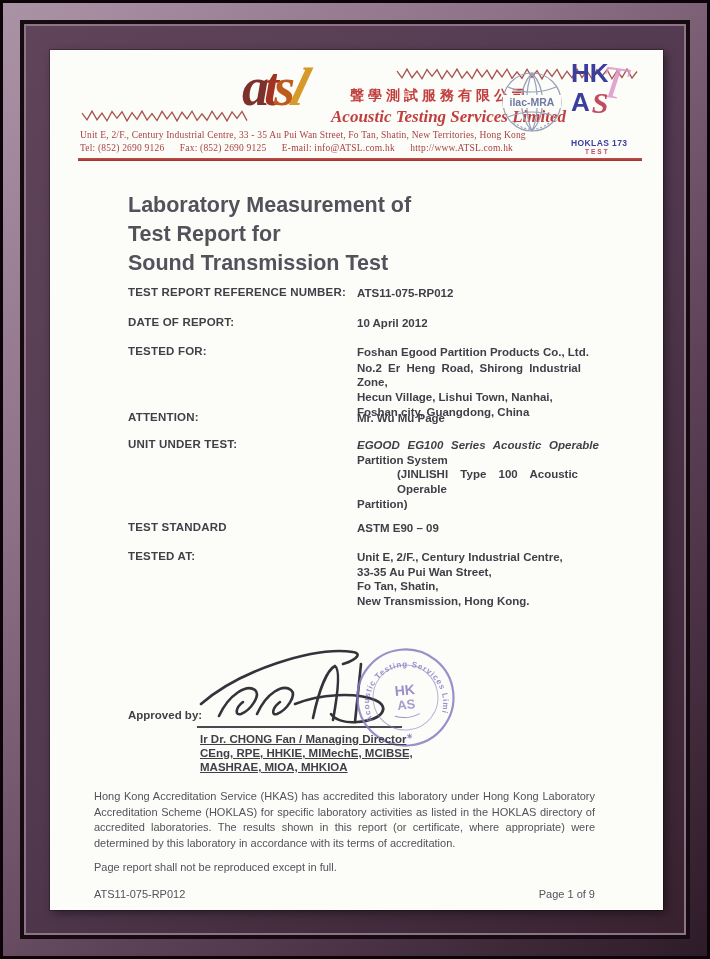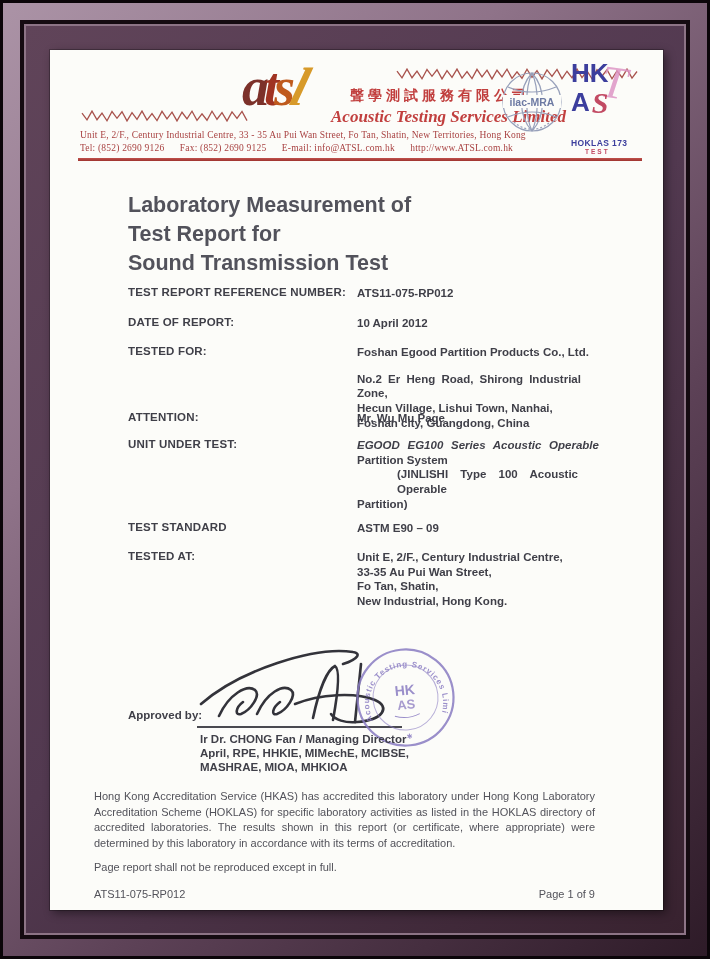--- a/index.html
+++ b/index.html
@@ -40,27 +40,27 @@
                color:#de97c6;transform:rotate(8deg);opacity:.85;z-index:0;}
   .hkas .hoklas{margin-top:20px;font:800 8.5px "Liberation Sans",sans-serif;color:#3c3e9d;
                 letter-spacing:.4px;white-space:nowrap;}
   .hkas .test{font:700 6.5px "Liberation Sans",sans-serif;color:#c24a63;letter-spacing:2px;margin-left:14px;}
   
   .title{left:78px;top:141px;font:700 21.5px "Liberation Sans",sans-serif;color:#52525b;line-height:29px;}
   
   .row{position:absolute;left:78px;display:flex;width:484px;}
   .flabel{width:229px;flex:none;font:700 11.5px "Liberation Sans",sans-serif;letter-spacing:.2px;}
   .fvalue{width:252px;flex:none;font:700 11.5px "Liberation Sans",sans-serif;line-height:14.7px;}
-  .sub-gap{margin-top:12px;}
+  .sub-gap{margin-top:1px;}
   .ws1{word-spacing:3px;} .ws2{word-spacing:4.5px;font-style:italic;} .ws3{word-spacing:9px;margin-left:40px;}
   
   .approved-label{left:78px;top:659px;font:600 11.5px "Liberation Sans",sans-serif;}
   .sig-svg{left:145px;top:592px;}
   .sig-line{left:147px;top:676px;width:205px;height:2px;background:#4a4a50;}
-  .name-block{left:150px;top:682px;font:700 11.5px "Liberation Sans",sans-serif;line-height:14px;}
+  .name-block{left:150px;top:682px;font:700 11.5px "Liberation Sans",sans-serif;line-height:14px;text-decoration:underline;}
   .stamp-svg{left:303px;top:595px;opacity:.85;transform:rotate(-6deg);}
   
   .foot-para{left:44px;top:739px;width:501px;font:400 11px "Liberation Sans",sans-serif;
              color:#52525a;line-height:15.5px;text-align:justify;}
   .foot-note{left:44px;top:811px;font:400 11px "Liberation Sans",sans-serif;color:#52525a;}
   .foot-row{left:44px;top:838px;width:501px;display:flex;justify-content:space-between;
             font:400 11px "Liberation Sans",sans-serif;color:#52525a;}
 </style>
 </head>
 <body>
@@ -156,21 +156,21 @@
       <div class="flabel">TEST STANDARD</div>
       <div class="fvalue">ASTM E90 – 09</div>
     </div>
 
     <div class="row" style="top:500px">
       <div class="flabel">TESTED AT:</div>
       <div class="fvalue">
         <div>Unit E, 2/F., Century Industrial Centre,</div>
         <div>33-35 Au Pui Wan Street,</div>
         <div>Fo Tan, Shatin,</div>
-        <div>New Industrial, Hong Kong.</div>
+        <div>New Transmission, Hong Kong.</div>
       </div>
     </div>
 
     <div class="abs approved-label">Approved by:</div>
 
     <svg class="abs sig-svg" width="215" height="88">
       <g stroke="#33333a" stroke-width="2.6" fill="none" stroke-linecap="round">
         <path d="M6,62 C45,28 120,4 158,10 C166,11 164,17 148,22"></path>
         <path d="M24,74 C34,52 52,42 60,48 C66,53 56,68 46,72 C40,74 40,66 48,60"></path>
         <path d="M62,72 C72,50 88,42 96,48 C102,53 92,68 82,72 C76,74 77,66 85,60"></path>
@@ -192,21 +192,21 @@
         <textPath href="#ringpath" startOffset="0" textLength="158">Acoustic Testing Services Limited</textPath>
       </text>
       <text x="52.5" y="94" text-anchor="middle" font-size="7" fill="#8a7cc2">✱</text>
       <text x="52.5" y="50" text-anchor="middle" font-size="14" font-weight="900" fill="#8a7cc2" font-family="Liberation Sans, sans-serif">HK</text>
       <text x="52.5" y="64" text-anchor="middle" font-size="13" font-weight="900" fill="#9a8cc8" font-family="Liberation Sans, sans-serif">AS</text>
       <path d="M40,70 q12,5 25,0" stroke="#8a7cc2" stroke-width="1" fill="none"></path>
     </svg>
 
     <div class="abs name-block">
       <div>Ir Dr. CHONG Fan / Managing Director</div>
-      <div>April, RPE, HHKIE, MIMechE, MCIBSE,</div>
+      <div>CEng, RPE, HHKIE, MIMechE, MCIBSE,</div>
       <div>MASHRAE, MIOA, MHKIOA</div>
     </div>
 
     <div class="abs foot-para">Hong Kong Accreditation Service (HKAS) has accredited this laboratory under Hong Kong Laboratory Accreditation Scheme (HOKLAS) for specific laboratory activities as listed in the HOKLAS directory of accredited laboratories. The results shown in this report (or certificate, where appropriate) were determined by this laboratory in accordance with its terms of accreditation.</div>
     <div class="abs foot-note">Page report shall not be reproduced except in full.</div>
     <div class="abs foot-row">
       <span>ATS11-075-RP012</span>
       <span>Page 1 of 9</span>
     </div>
 

